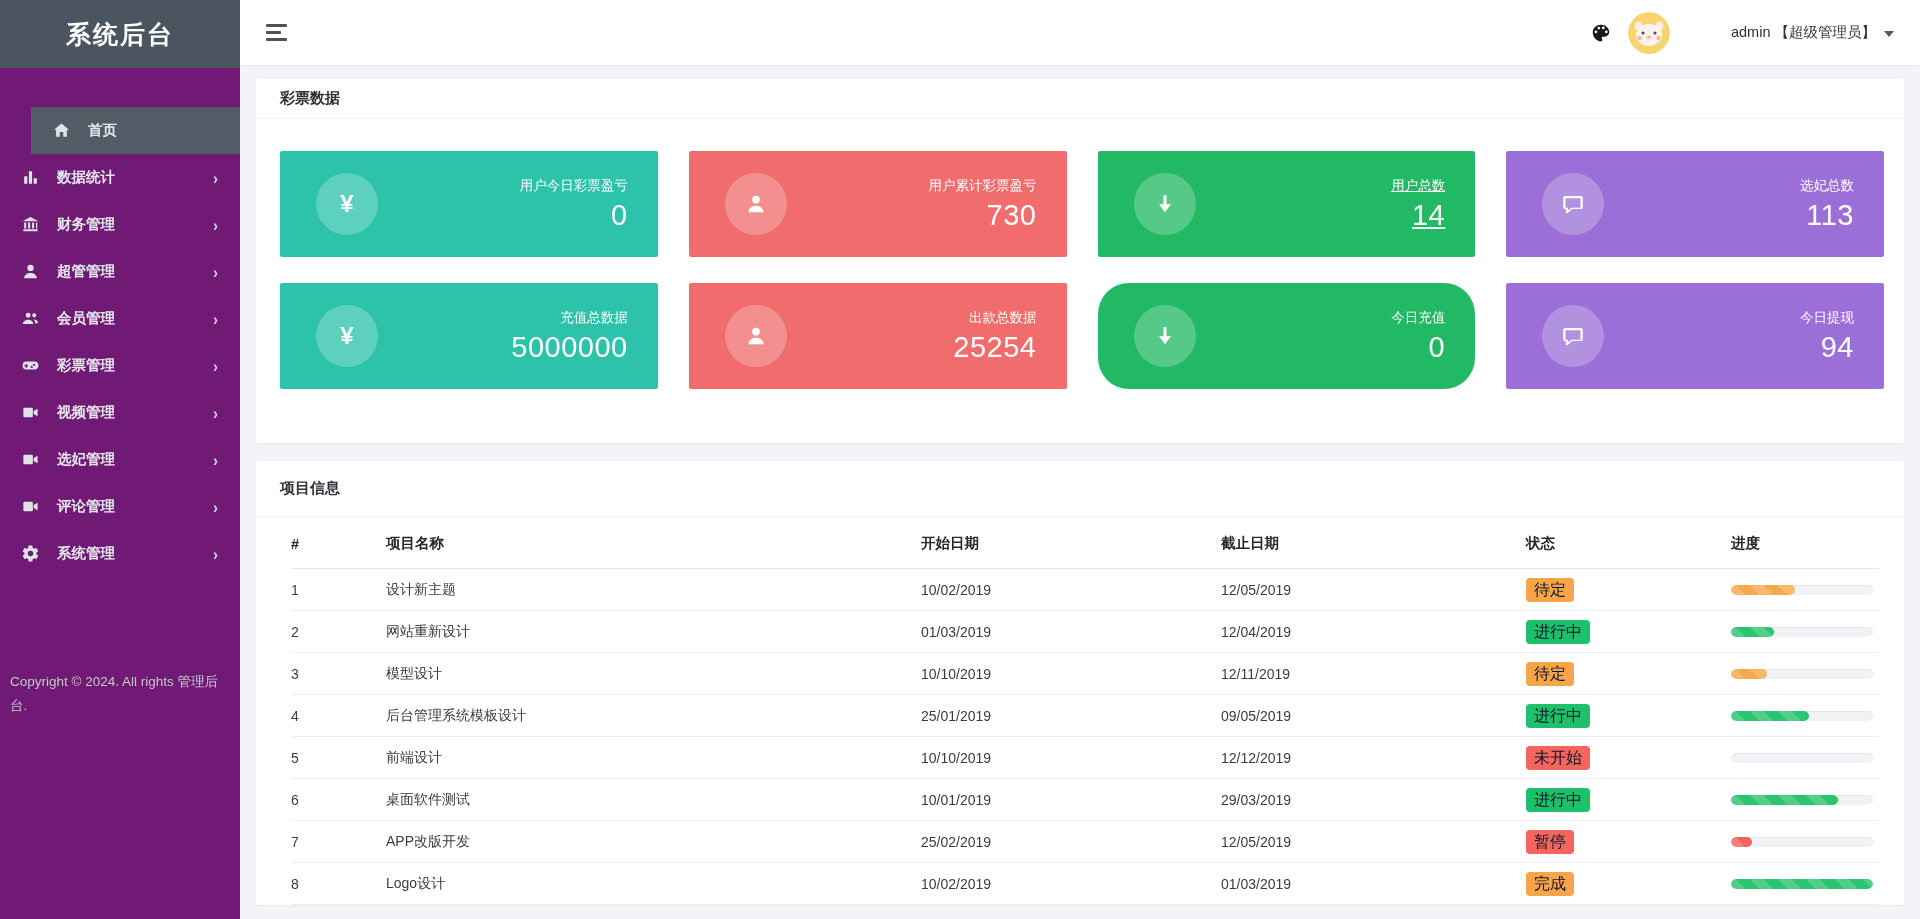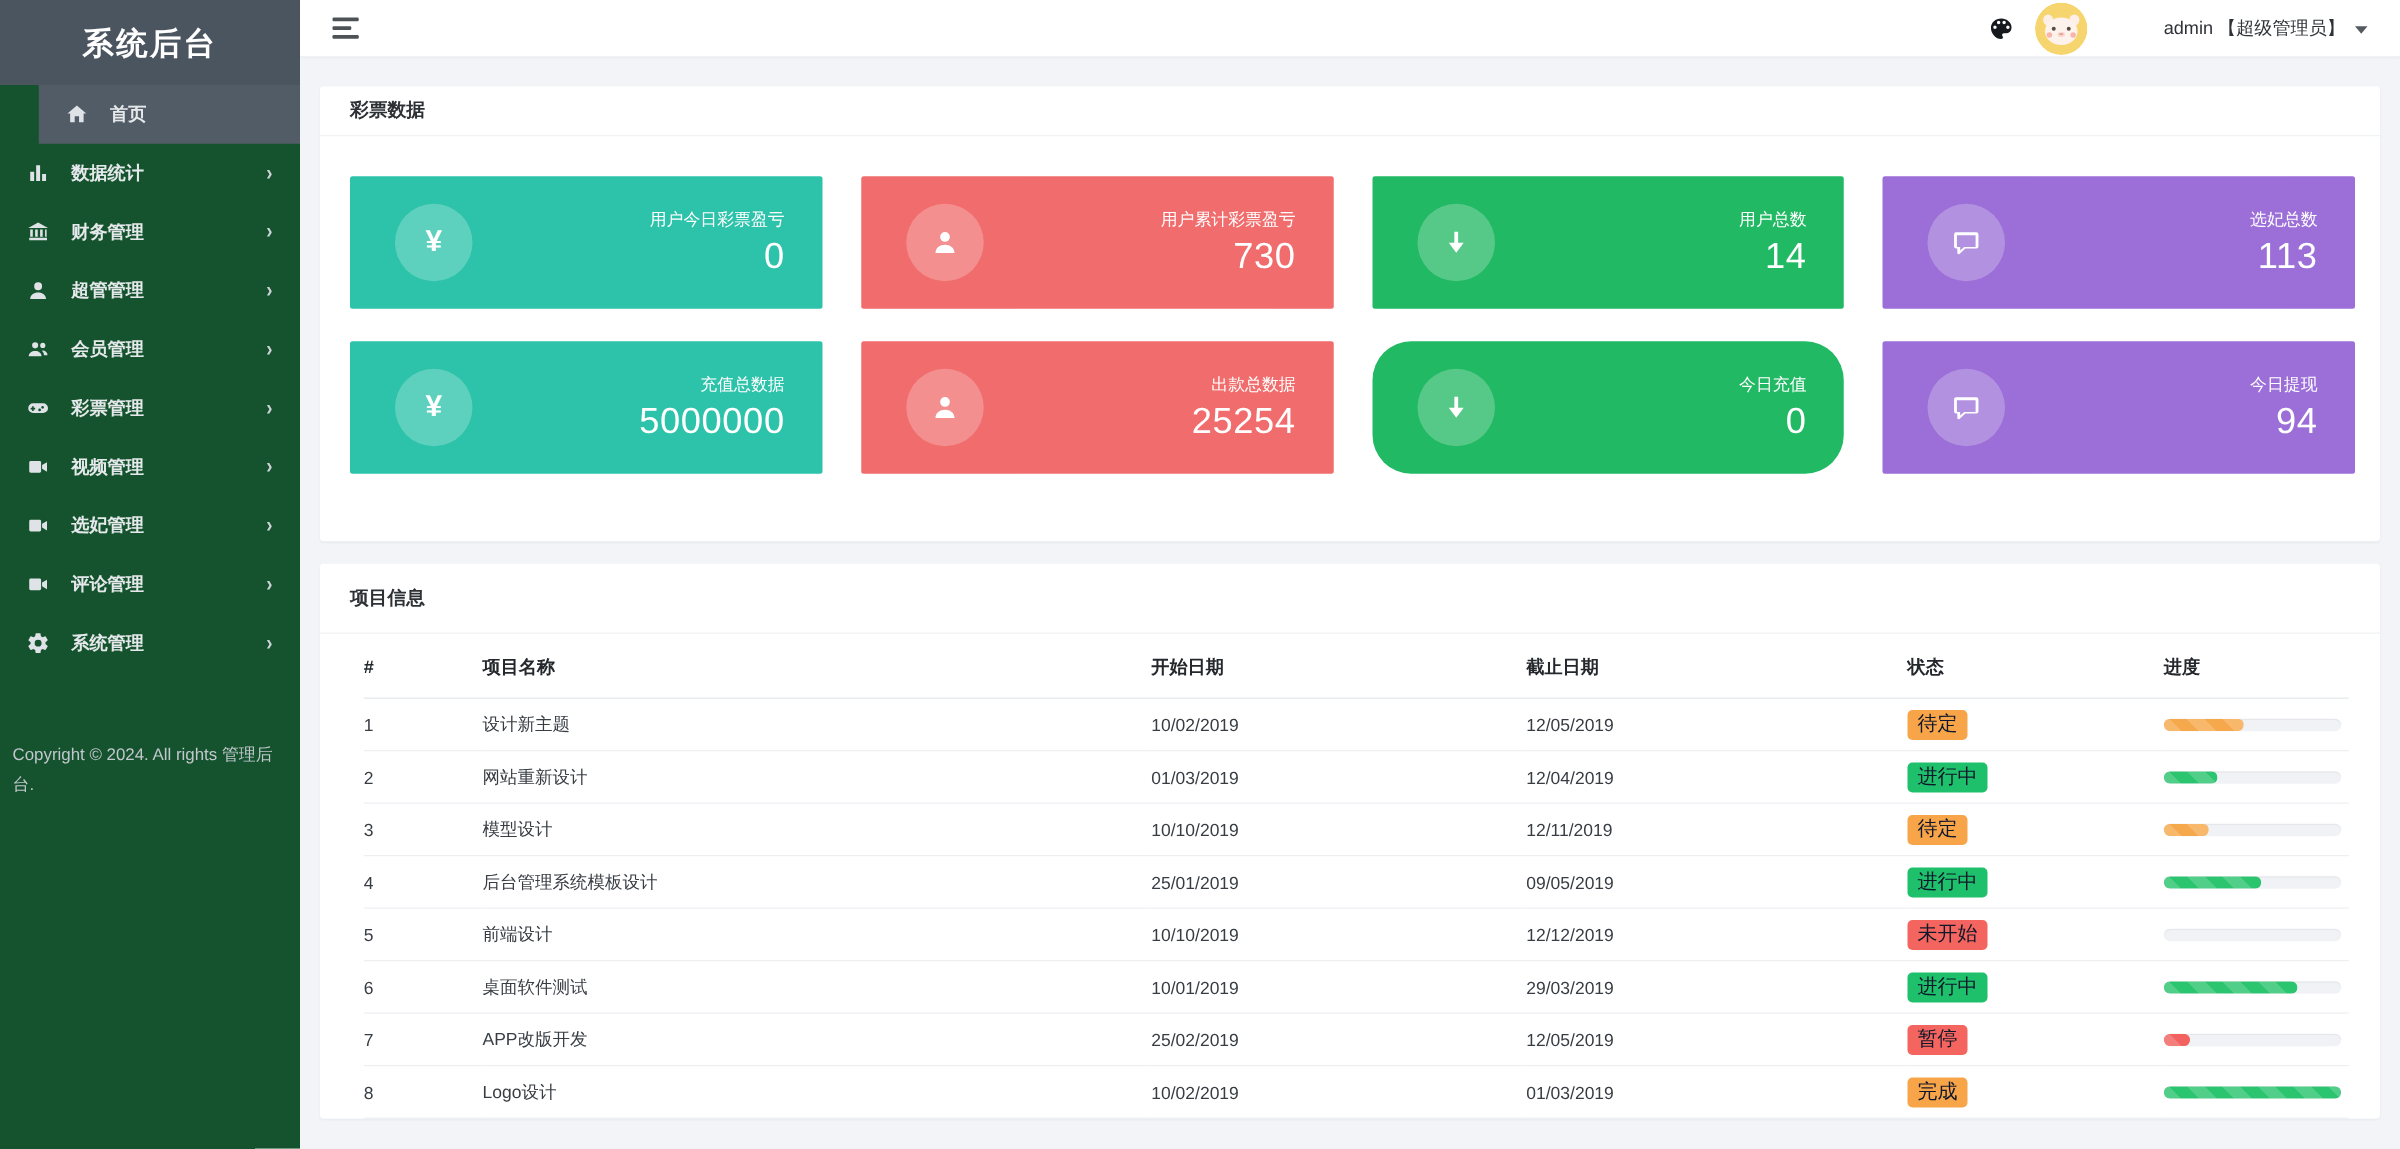--- a/index.html
+++ b/index.html
@@ -4,21 +4,21 @@
 <style>
   * { margin:0; padding:0; box-sizing:border-box; }
   html,body { width:1920px; height:919px; overflow:hidden; }
   body {
     font-family:"Liberation Sans","DejaVu Sans",sans-serif;
     background:#f2f4f8; color:#333; display:flex;
   }
   .ic { width:18px; height:18px; fill:currentColor; display:block; }
 
   
-  .sidebar { width:240px; height:100%; background:#14532d; flex:0 0 240px; display:flex; flex-direction:column; }
+  .sidebar { width:240px; height:100%; background:#701a75; flex:0 0 240px; display:flex; flex-direction:column;gap:39px; }
   .logo { height:68px; background:#4b5560; color:#fff; font-size:25px; font-weight:bold;
           display:flex; align-items:center; justify-content:center; letter-spacing:2px; }
   .nav { display:flex; flex-direction:column; }
   .nav-item { height:47px; display:flex; align-items:center; padding:0 22px 0 21px;
               color:#e6e9ec; font-size:14.5px; font-weight:bold; cursor:pointer; position:relative; }
   .nav-item.active { background:#525c66;margin-left:31px; }
   .nav-icon { width:19px; height:19px; color:#dfe3e7; display:flex; align-items:center; justify-content:center; }
   .nav-icon .ic { width:19px; height:19px; }
   .nav-label { margin-left:17px; }
   .chev { margin-left:auto; color:#cdd2d8; font-size:15px; font-weight:bold; line-height:1; transform:scaleY(1.15); }
@@ -35,21 +35,21 @@
   .hamburger i:nth-child(3){ width:21px; }
   .top-right { margin-left:auto; display:flex; align-items:center; gap:16px; }
   .palette-btn { width:22px; height:22px; color:#16191d; cursor:pointer; }
   .palette-btn .ic { width:22px; height:22px; }
   .avatar { width:42px; height:42px; border-radius:50%; overflow:hidden; cursor:pointer; display:block; }
   .user-wrap { display:flex; align-items:center; gap:8px; cursor:pointer;margin-left:45px; }
   .user-name { font-size:14.5px; color:#2f3338; }
   .caret { width:0; height:0; border-left:5px solid transparent; border-right:5px solid transparent;
            border-top:6px solid #555a60; margin-top:2px; }
 
-  .content { padding:24px 16px; }
+  .content { padding:14px 16px; }
 
   .card { background:#fff; border-radius:3px; box-shadow:0 1px 2px rgba(27,31,35,.05); }
   .card + .card { margin-top:18px; }
   .card-header { padding:10px 24px; font-size:15px; font-weight:bold; color:#2d3136;
                  border-bottom:1px solid #f0f2f5; }
   .card-header.tall { padding:18px 24px; }
 
   
   .stats-body { padding:32px 20px 54px 24px; display:grid;
                 grid-template-columns:repeat(4,1fr); gap:26px 31px; }
@@ -266,21 +266,21 @@
             <div class="stat-icon">
               <svg class="ic">
                 <use href="#person-icon"></use>
               </svg>
             </div>
             <div class="stat-meta">
               <div class="stat-label">用户累计彩票盈亏</div>
               <div class="stat-value">730</div>
             </div>
           </div>
-          <div class="stat" style="background: rgb(34, 185, 100);">
+          <div class="stat" style="background: rgb(34, 185, 100); text-decoration: underline;">
             <div class="stat-icon">
               <svg class="ic">
                 <use href="#arrow-down-icon"></use>
               </svg>
             </div>
             <div class="stat-meta">
               <div class="stat-label">用户总数</div>
               <div class="stat-value">14</div>
             </div>
           </div>

